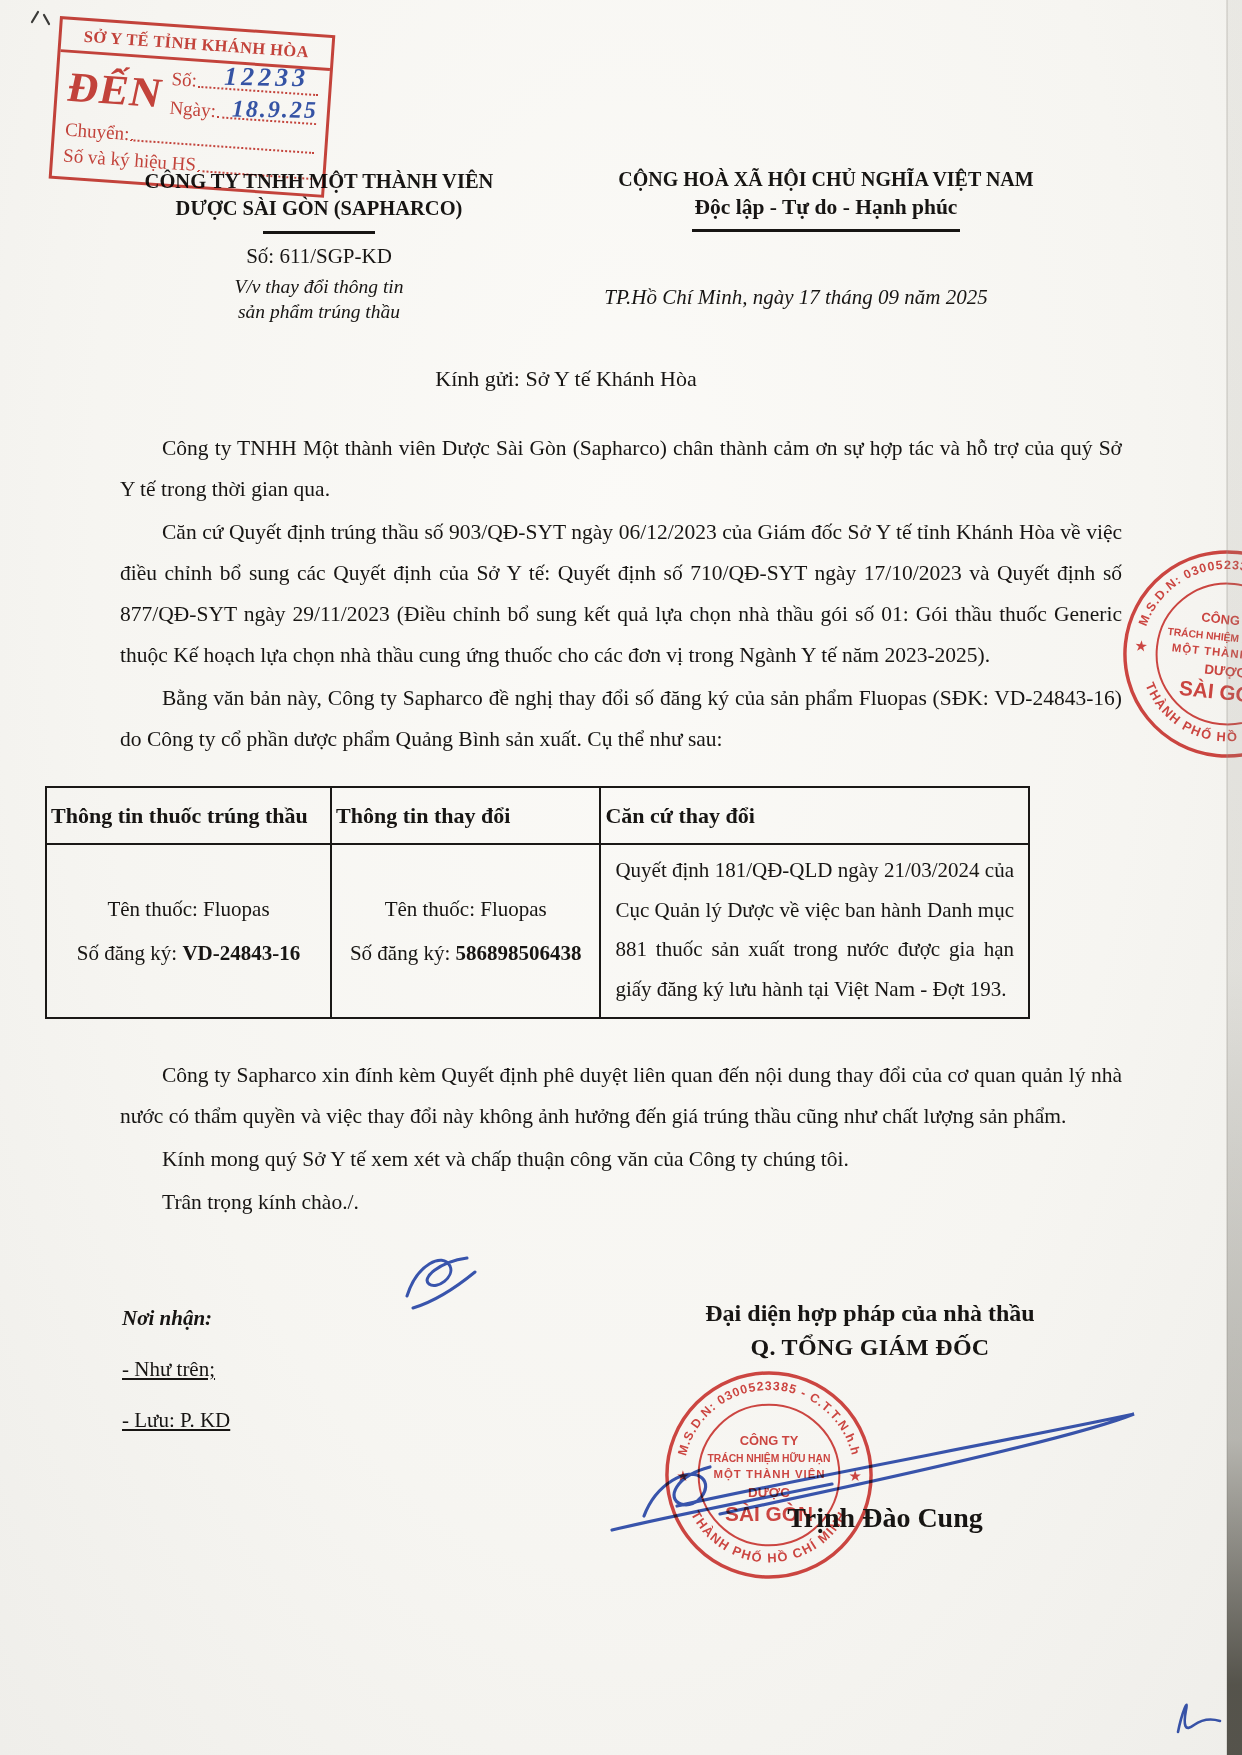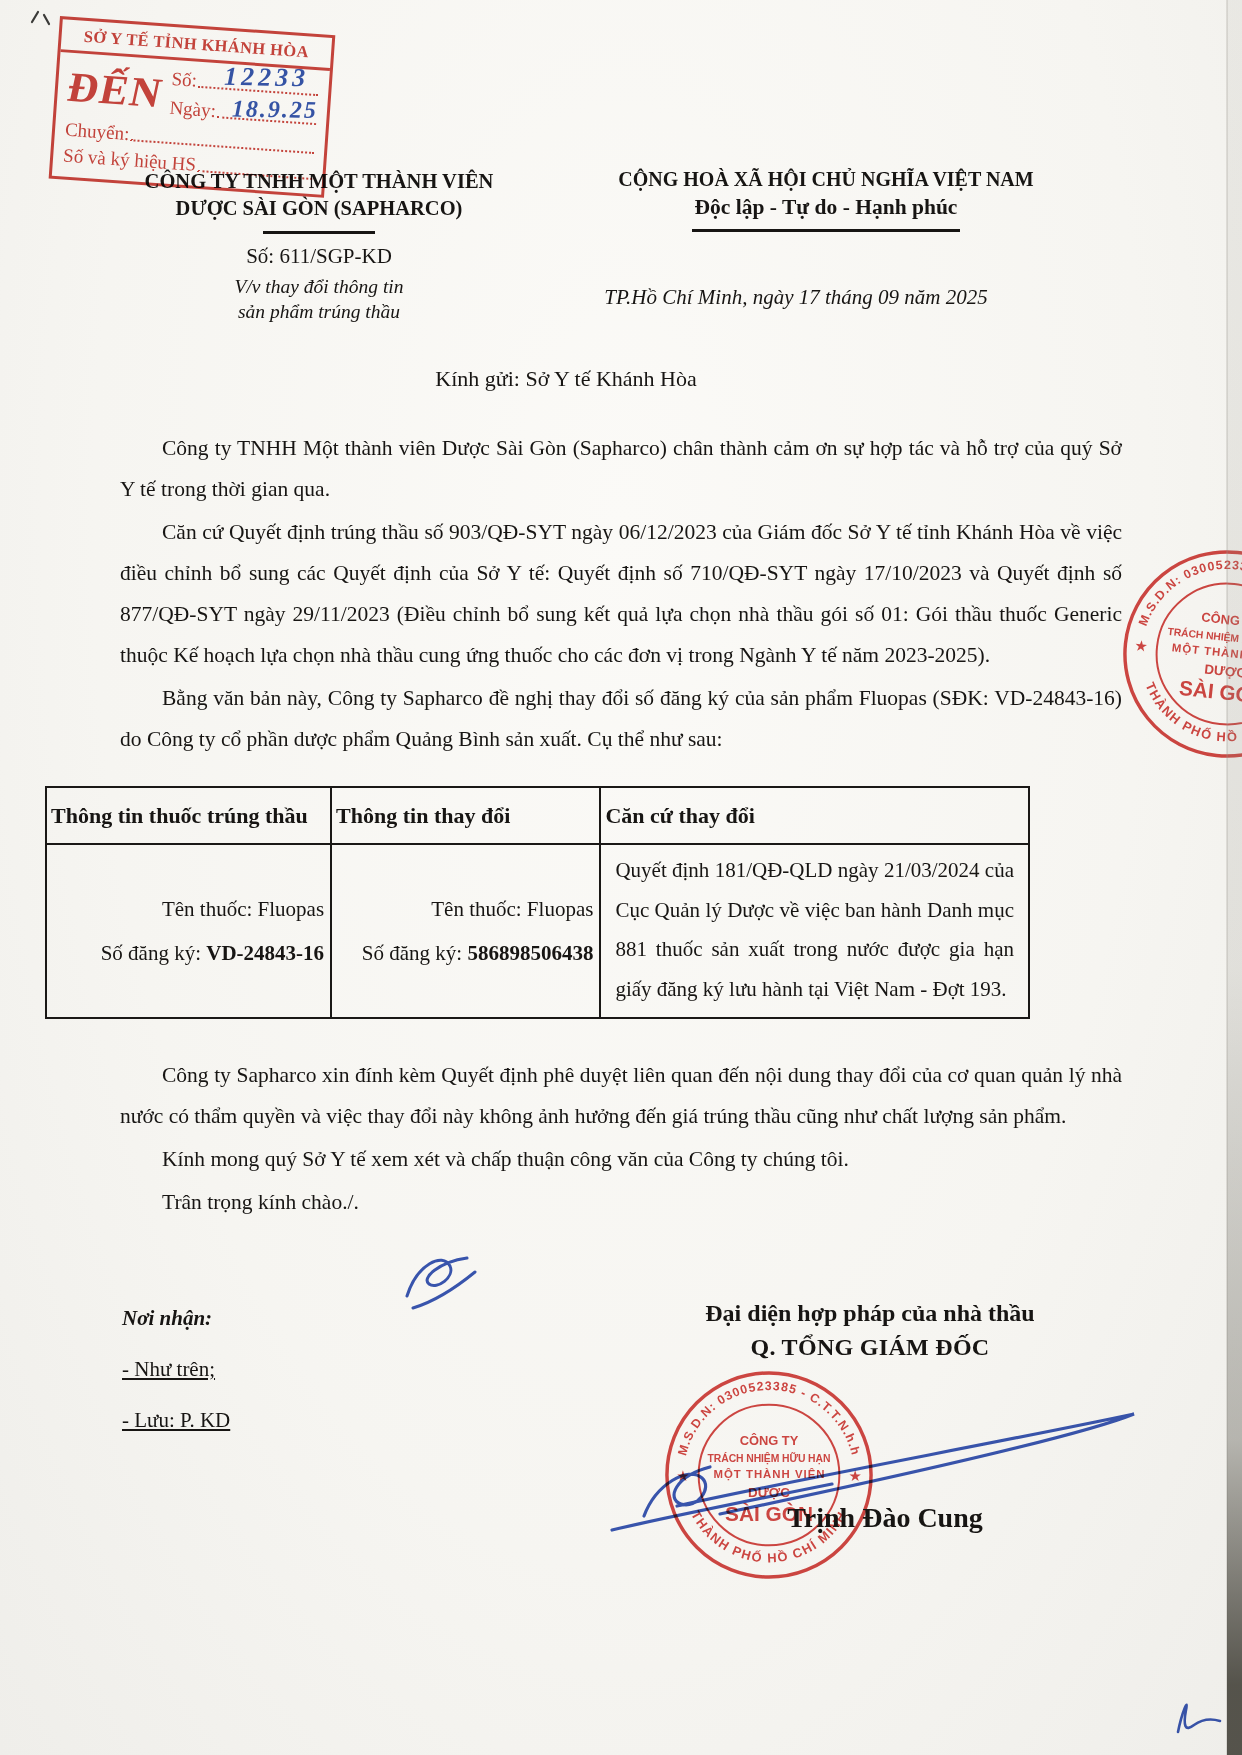--- a/index.html
+++ b/index.html
@@ -47,21 +47,21 @@
     font-style:italic;font-size:21px;z-index:2;}
   .recipient{position:absolute;left:120px;top:366px;width:892px;text-align:center;font-size:22px;z-index:2;}
   
   .content{position:absolute;left:120px;top:428px;width:1002px;font-size:21.5px;
     line-height:41px;text-align:justify;z-index:2;}
   .content p{margin:0 0 2px;text-indent:42px;}
   table.change{width:985px;margin:26px 0 0 -75px;border-collapse:collapse;font-size:21px;}
   table.change th,table.change td{border:2.5px solid #1a1816;}
   table.change th{padding:7px 4px;font-size:22px;text-align:left;}
   table.change td{vertical-align:middle;}
-  .cell-center{text-align:right;line-height:44px;padding:10px 6px;}
+  .cell-center{text-align:center;line-height:44px;padding:10px 6px;}
   .cell-just{text-align:justify;line-height:39.5px;padding:6px 14px 8px;margin-left:32px;}
   .p-after{margin-top:36px !important;}
   
   .footer-left{position:absolute;left:122px;top:1306px;font-size:21px;z-index:2;}
   .nn-title{font-weight:bold;font-style:italic;}
   .nn-item{margin-top:26px;text-decoration:underline;}
   .footer-right{position:absolute;left:620px;top:1300px;width:500px;text-align:center;
     font-weight:bold;z-index:2;}
   .rep1{font-size:24px;}
   .rep2{font-size:24px;margin-top:7px;letter-spacing:.3px;}

